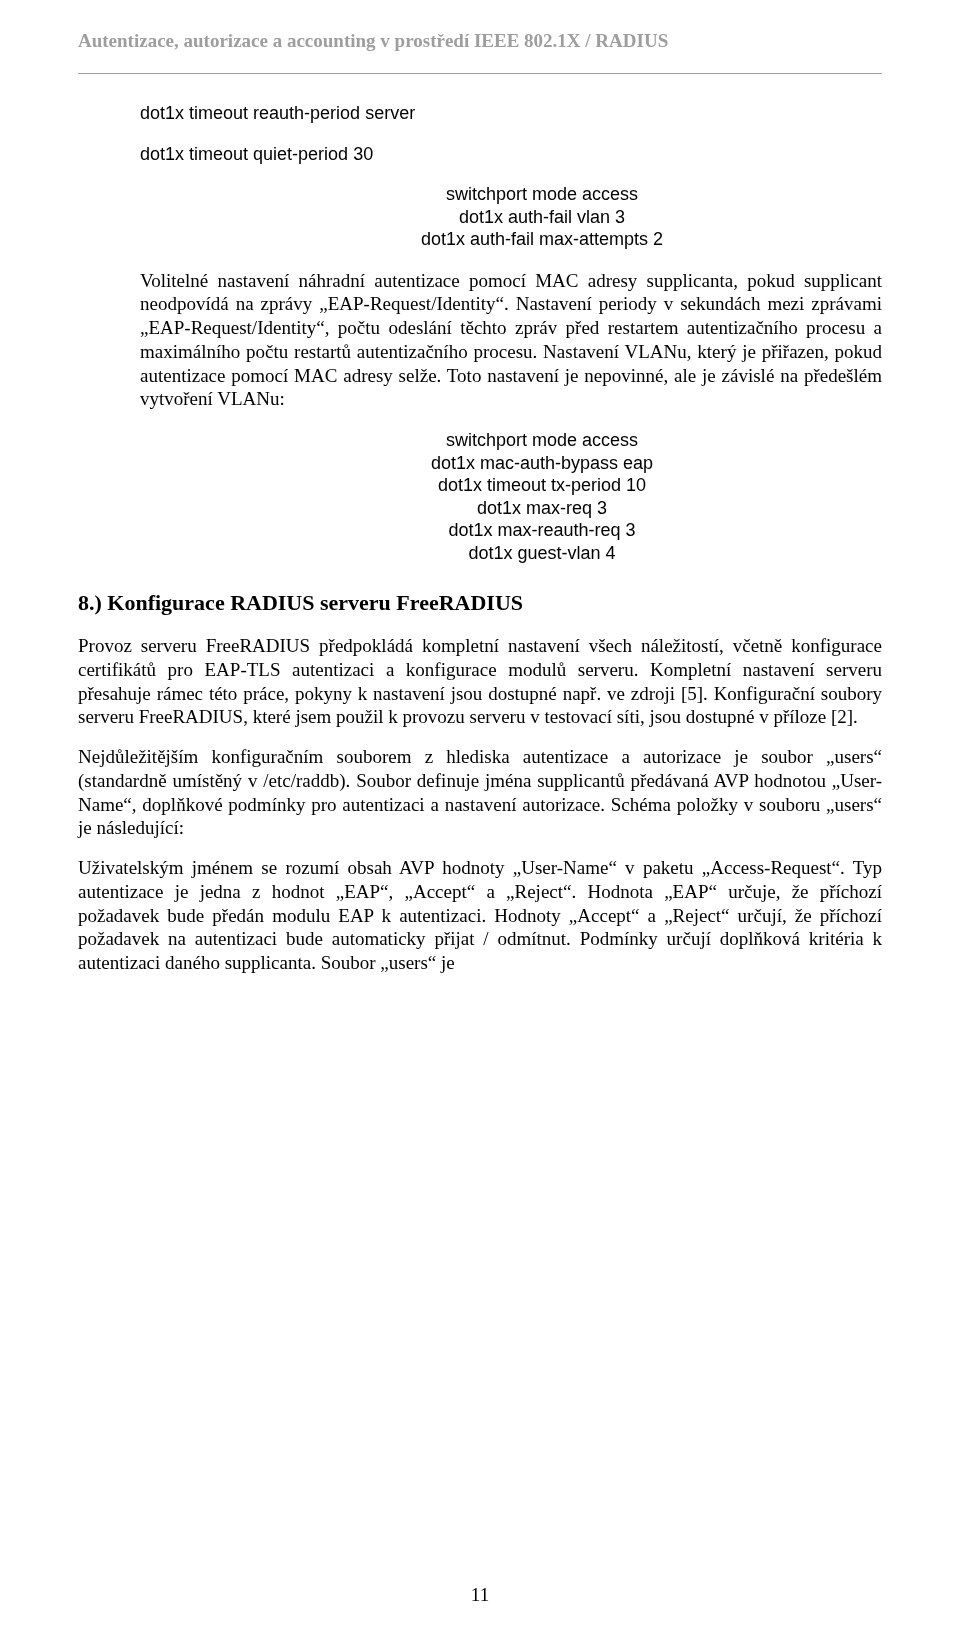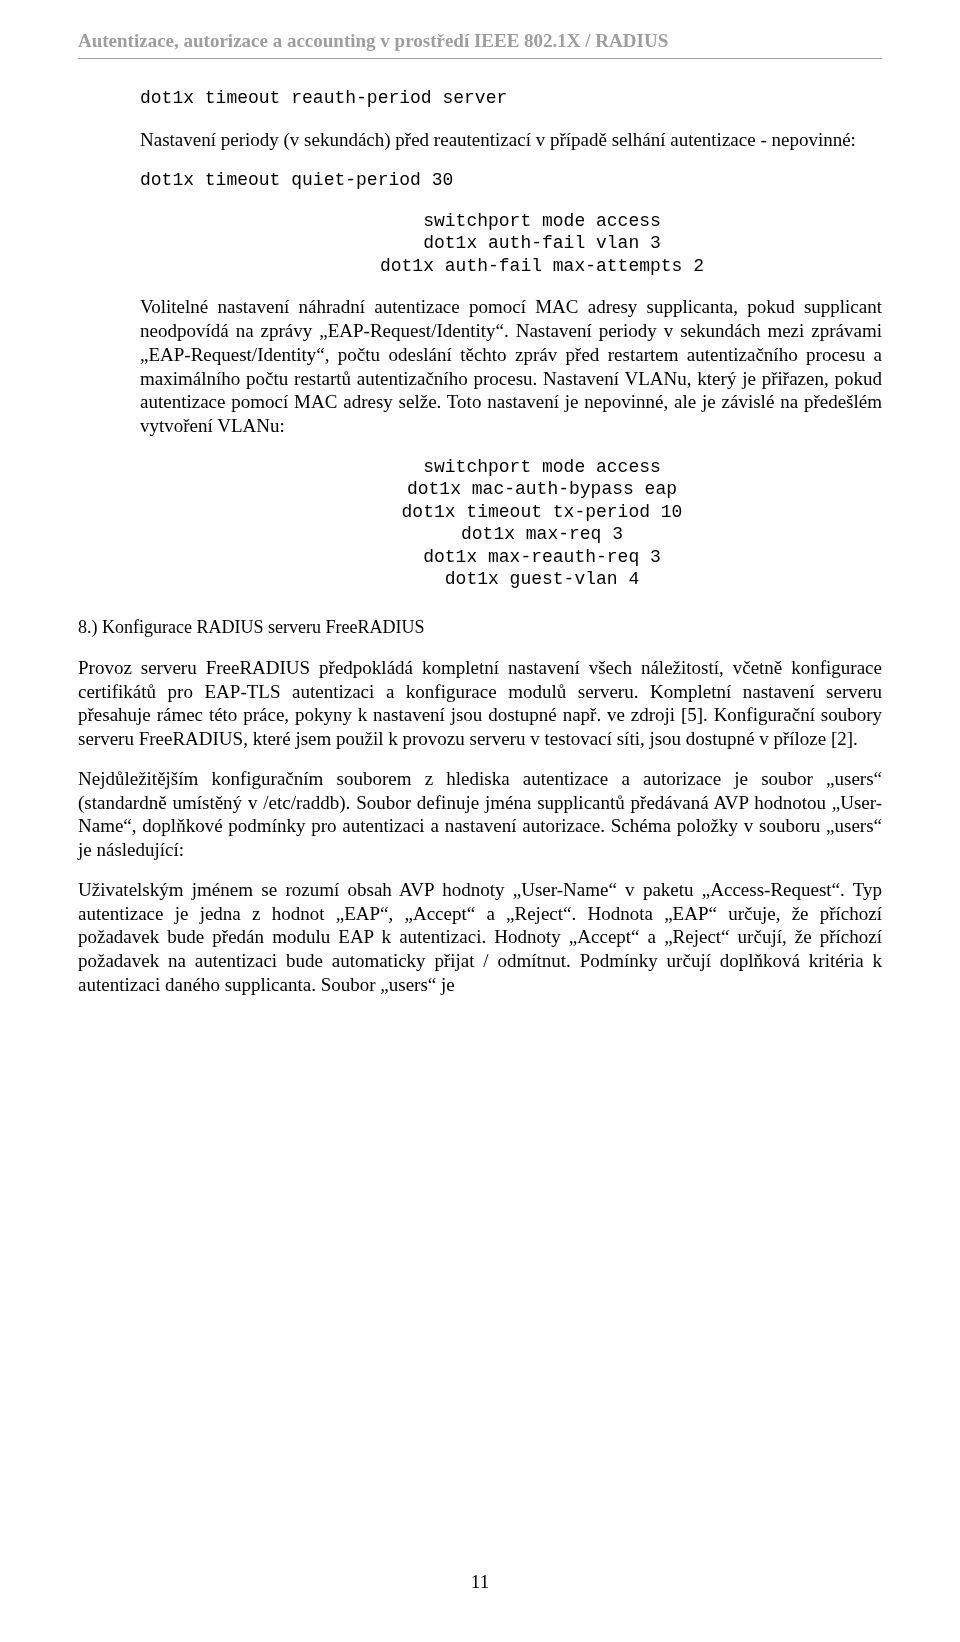--- a/index.html
+++ b/index.html
@@ -14,70 +14,69 @@
     min-height: 1642px;
     margin: 0 auto;
     padding: 30px 78px 40px 78px;
     box-sizing: border-box;
     position: relative;
   }
   .header {
     color: #9e9e9e;
     font-size: 19px;
     font-weight: bold;
-    padding-bottom: 6px;
+    padding-bottom: 21px;
     border-bottom: 1px solid #9e9e9e;
     margin-bottom: 28px;
   }
   .indent {
     margin-left: 62px;
     margin-right: 0;
   }
   .code {
-    font-family: Liberation Mono, monospace;
+    font-family: Liberation Sans, sans-serif;
     font-size: 18px;
     white-space: pre;
     line-height: 1.25;
     margin: 18px 0;
   }
   .code-inner {
     margin-left: 62px;
     text-align: center;
   }
   .para {
     font-size: 19px;
     text-align: justify;
     line-height: 1.25;
     margin: 0 0 16px 0;
   }
   .h2 {
-    font-size: 18px;
-    font-weight: normal;
+    font-size: 22px;
+    font-weight: bold;
     margin: 26px 0 18px 0;
   }
   .pagenum {
     position: absolute;
-    bottom: 49px;
+    bottom: 36px;
     left: 0;
     width: 100%;
     text-align: center;
     font-size: 19px;
   }
 </style>
 </head>
 <body>
 
 <div class="page">
 
   <div class="header">Autentizace, autorizace a accounting v prostředí IEEE 802.1X / RADIUS</div>
 
   <div class="indent">
     <div class="code">dot1x timeout reauth-period server</div>
 
-    <p class="para">Nastavení periody (v sekundách) před reautentizací v případě selhání autentizace - nepovinné:</p>
 
     <div class="code">dot1x timeout quiet-period 30</div>
 
 
     <div class="code code-inner">switchport mode access
 dot1x auth-fail vlan 3
 dot1x auth-fail max-attempts 2</div>
 
     <p class="para">Volitelné nastavení náhradní autentizace pomocí MAC adresy supplicanta, pokud supplicant neodpovídá na zprávy „EAP-Request/Identity“. Nastavení periody v sekundách mezi zprávami „EAP-Request/Identity“, počtu odeslání těchto zpráv před restartem autentizačního procesu a maximálního počtu restartů autentizačního procesu. Nastavení VLANu, který je přiřazen, pokud autentizace pomocí MAC adresy selže. Toto nastavení je nepovinné, ale je závislé na předešlém vytvoření VLANu:</p>
 

